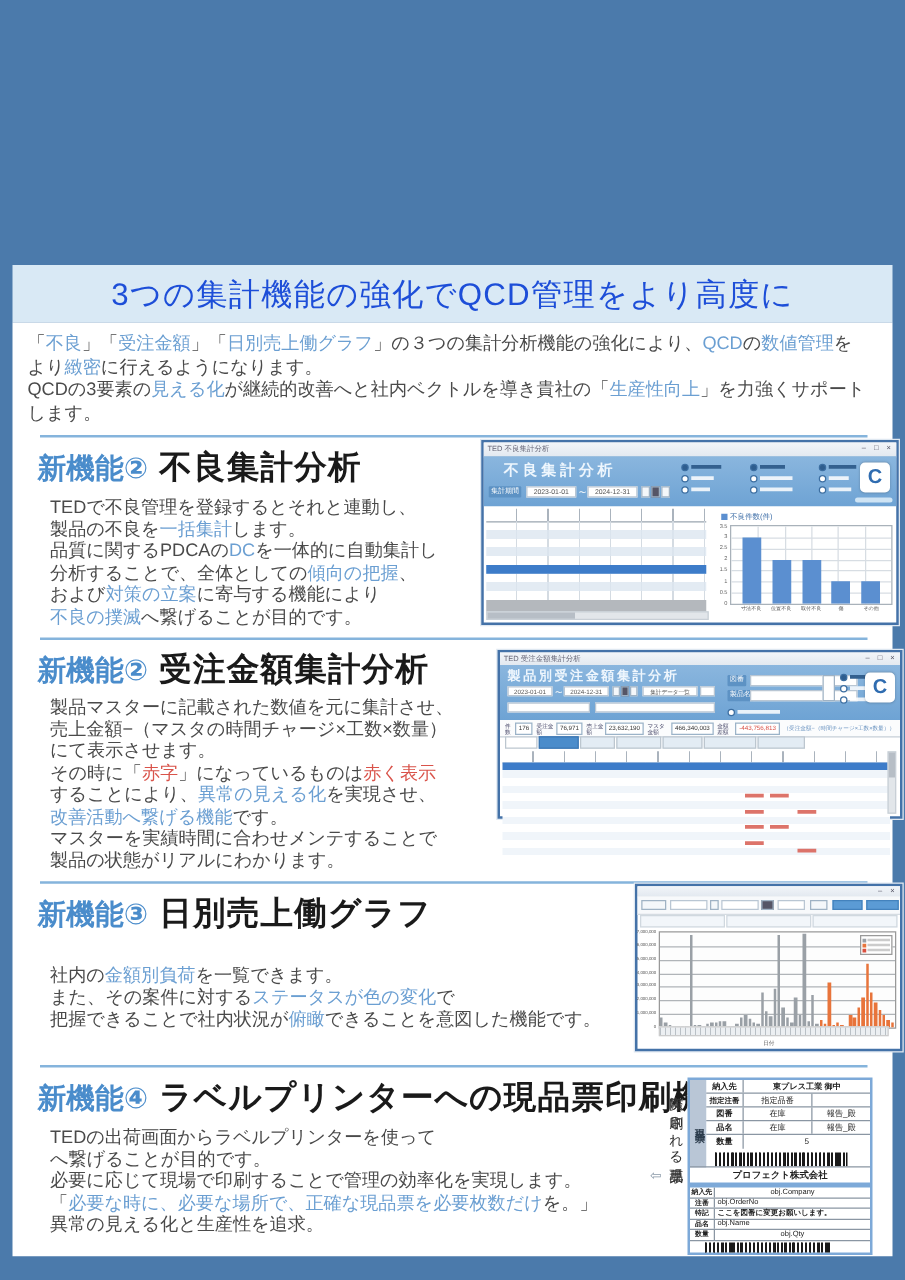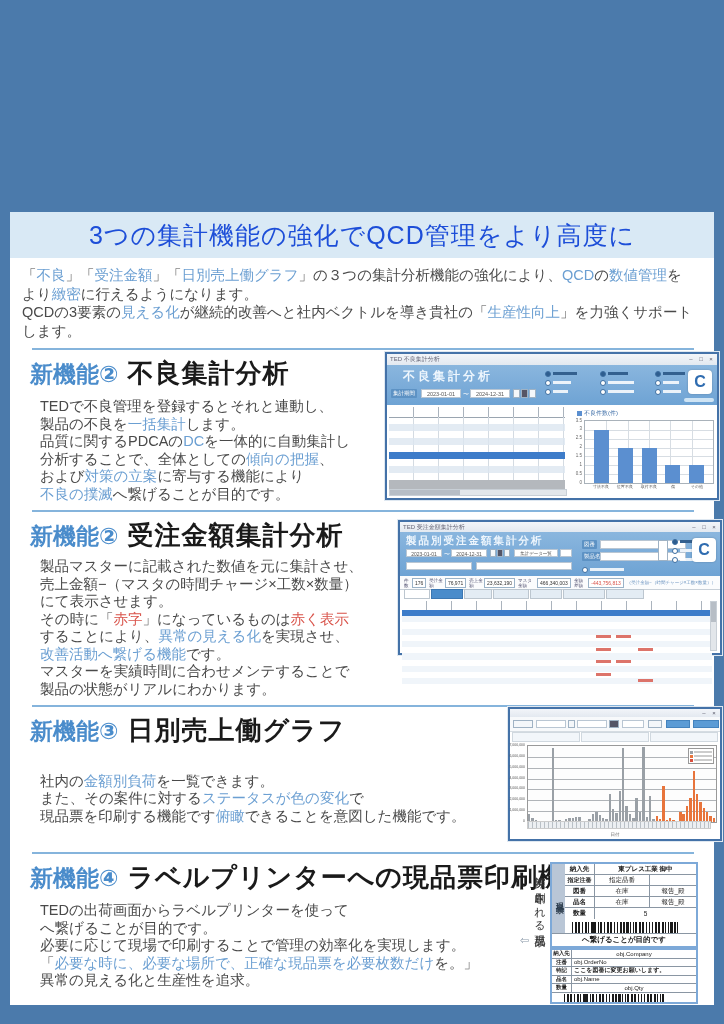--- a/index.html
+++ b/index.html
@@ -347,21 +347,21 @@
       <div class="vscroll" style="right:3px;top:79px;bottom:2px;width:5px;">
           <i></i>
         </div>
     </div>
 
     <div class="divider" style="top:447px;"></div>
     <div class="sec-head" style="top:455px;">
       <span class="sec-badge">新機能③</span>
       <span class="sec-title">日別売上働グラフ</span>
     </div>
-    <div class="sec-body" style="top:497px;width:450px;"><br><span>社内の</span><span class="seg-b">金額別負荷</span><span>を一覧できます。</span><br><span>また、その案件に対する</span><span class="seg-b">ステータスが色の変化</span><span>で</span><br><span>現品票を印刷する機能です</span><span class="seg-b">俯瞰</span><span>できることを意図した機能です。</span></div>
+    <div class="sec-body" style="top:497px;width:450px;"><br><span>社内の</span><span class="seg-b">金額別負荷</span><span>を一覧できます。</span><br><span>また、その案件に対する</span><span class="seg-b">ステータスが色の変化</span><span>で</span><br><span>把握できることで社内状況が</span><span class="seg-b">俯瞰</span><span>できることを意図した機能です。</span></div>
 
     <div class="shot" style="left:498px;top:449px;width:214px;height:134px;">
       <div class="titlebar" style="height:8px;">
         <span class="tb-text"></span>
         <span class="tb-controls">
             <span>–</span>
             <span>×</span>
           </span>
       </div>
       <div style="position:absolute;left:0;right:0;top:8px;height:14px;background:#f7f9fb;border-bottom:1px solid #d5dce2;">
@@ -503,21 +503,21 @@
           <div class="lc" style="width:30px;font-size:6.5px;">品名</div>
           <div class="lv" style="width:55px;justify-content:center;font-size:6.5px;border-right:1px solid #8a96a3;box-sizing:border-box;">在庫</div>
           <div class="lv" style="flex:1;justify-content:center;font-size:6.5px;">報告_殿</div>
         </div>
         <div class="lrow" style="height:11px;border-bottom:none;">
           <div class="lc" style="width:30px;font-size:6.5px;">数量</div>
           <div class="lv" style="flex:1;justify-content:center;font-size:6.5px;">5</div>
         </div>
       </div>
       <div class="barcode" style="position:absolute;left:20px;top:58px;width:106px;height:11px;"></div>
-      <div class="lbl-company" style="position:absolute;left:0;right:0;bottom:0;height:12px;line-height:12px;">へ繋げることが目的です</div>
+      <div class="lbl-company" style="position:absolute;left:0;right:0;bottom:0;height:12px;line-height:12px;">プロフェクト株式会社</div>
     </div>
 
     <div class="lbl-card" style="left:540px;top:690px;width:148px;height:56px;">
       <div class="lrow" style="height:8.5px;">
         <div class="lc" style="width:20px;font-size:5.5px;">納入先</div>
         <div class="lv" style="flex:1;justify-content:center;font-size:6px;">obj.Company</div>
       </div>
       <div class="lrow" style="height:8.5px;">
         <div class="lc" style="width:20px;font-size:5.5px;">注番</div>
         <div class="lv" style="flex:1;padding-left:2px;font-size:6px;">obj.OrderNo</div>

